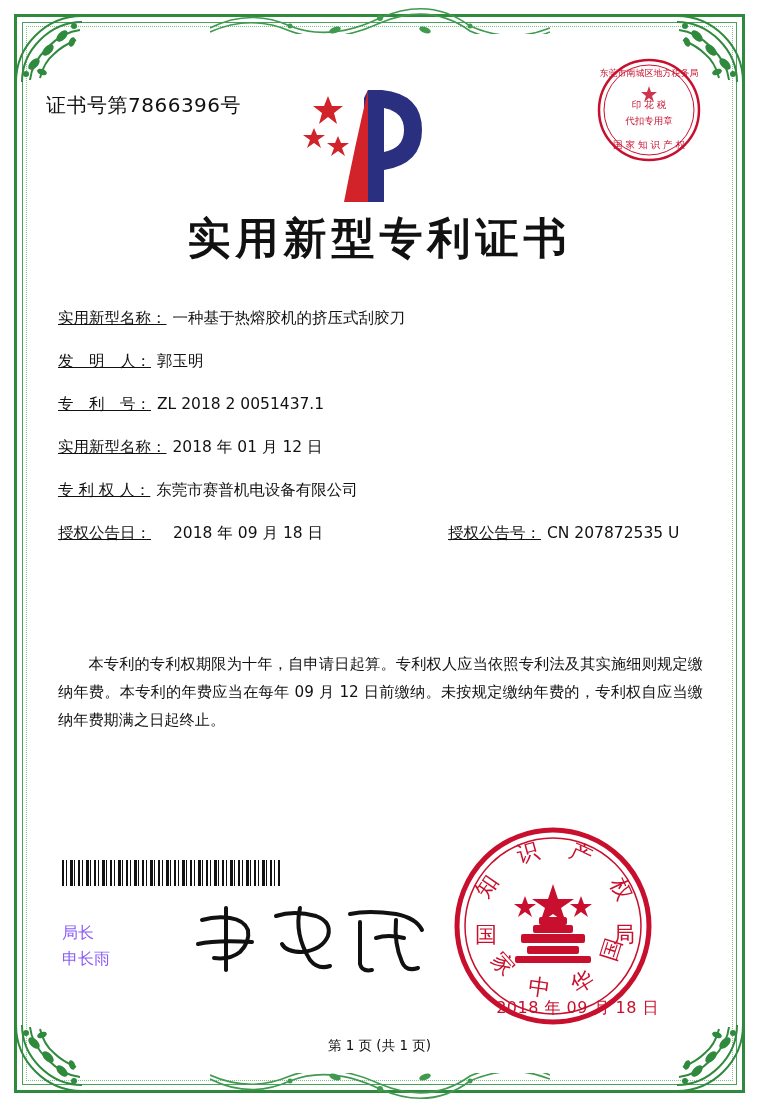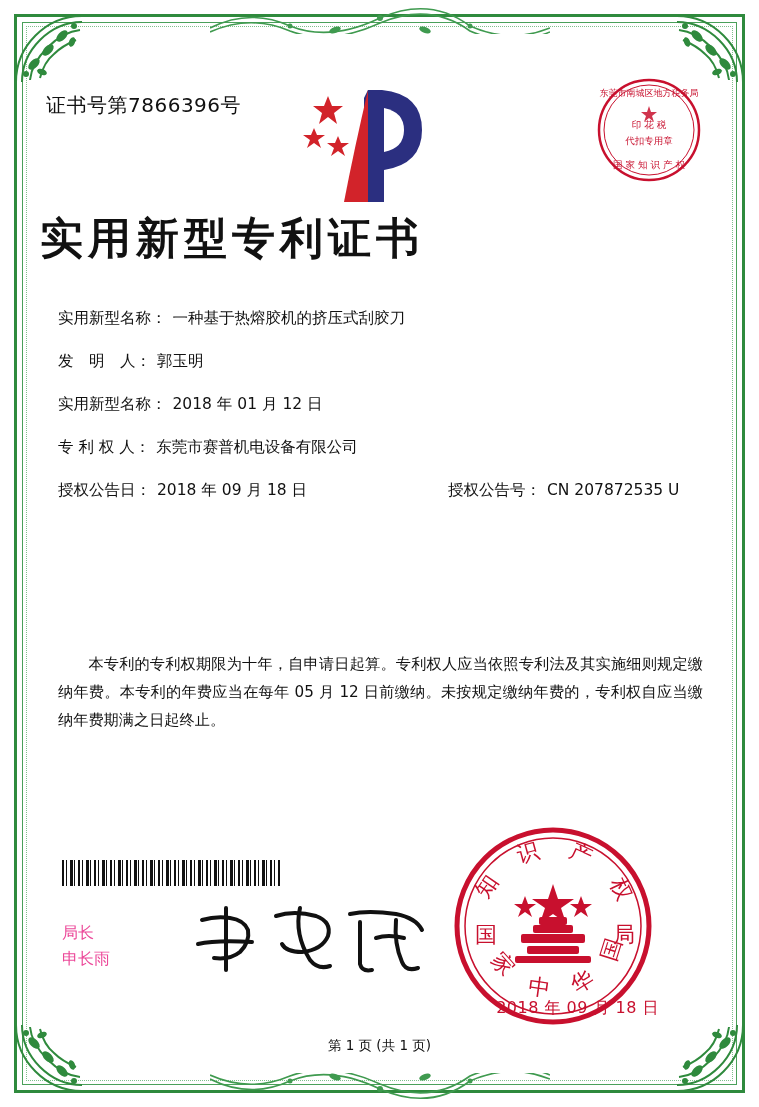--- a/index.html
+++ b/index.html
@@ -93,31 +93,32 @@
     top: 38px;
     width: 140px;
     height: 130px;
   }
   .emblem svg { width: 100%; height: 100%; display: block; }
 
   
   .stamp-top {
     position: absolute;
     right: 16px;
-    top: 36px;
+    top: 16px;
     width: 108px;
     height: 108px;
   }
   .stamp-top svg { width: 100%; height: 100%; display: block; }
 
   .title {
     position: absolute;
     left: 0;
     right: 0;
     top: 170px;
+    text-align: center;
     font-size: 43px;
     font-weight: bold;
     letter-spacing: 5px;
     color: #111;
     font-family: Liberation Mono, monospace;
   }
 
   .fields {
     position: absolute;
     left: 18px;
@@ -128,31 +129,33 @@
     line-height: 1.55;
   }
   .field-row {
     display: flex;
     align-items: flex-start;
     margin-bottom: 19px;
   }
   .field-label {
     white-space: pre;
     flex: 0 0 auto;
+    text-decoration: underline;
   }
   .field-value {
     margin-left: 6px;
     flex: 1 1 auto;
   }
   .field-row.two-col {
     justify-content: flex-start;
   }
   .col-left {
     flex: 0 0 390px;
     display: flex;
+    gap: 16px;
   }
   .col-right {
     flex: 1 1 auto;
     display: flex;
   }
 
   .paras {
     position: absolute;
     left: 18px;
     right: 16px;
@@ -183,21 +186,21 @@
     );
   }
 
   
   .sig-label {
     position: absolute;
     left: 22px;
     top: 880px;
     font-size: 16px;
     line-height: 1.6;
-    color: #ec4899;
+    color: #8b5cf6;
   }
   .signature {
     position: absolute;
     left: 150px;
     top: 860px;
     width: 250px;
     height: 80px;
     color: #111;
   }
   .signature svg { width: 100%; height: 100%; display: block; }
@@ -388,20 +391,24 @@
       <div class="field-row">
         <span class="field-label">实用新型名称：</span>
         <span class="field-value">一种基于热熔胶机的挤压式刮胶刀</span>
       </div>
 
       <div class="field-row">
         <span class="field-label">发　明　人：</span>
         <span class="field-value">郭玉明</span>
       </div>
 
+      <div class="field-row">
+        <span class="field-label">专　利　号：</span>
+        <span class="field-value">ZL 2018 2 0051437.1</span>
+      </div>
 
       <div class="field-row">
         <span class="field-label">实用新型名称：</span>
         <span class="field-value">2018 年 01 月 12 日</span>
       </div>
 
       <div class="field-row">
         <span class="field-label">专 利 权 人：</span>
         <span class="field-value">东莞市赛普机电设备有限公司</span>
       </div>
@@ -414,21 +421,21 @@
         </span>
         <span class="col-right">
           <span class="field-label">授权公告号：</span>
           <span class="field-value">CN 207872535 U</span>
         </span>
       </div>
 
     </div>
 
     <div class="paras">
-      <p class="para">本专利的专利权期限为十年，自申请日起算。专利权人应当依照专利法及其实施细则规定缴纳年费。本专利的年费应当在每年 05 月 12 日前缴纳。未按规定缴纳年费的，专利权自应当缴纳年费期满之日起终止。</p>
+      <p class="para">本专利的专利权期限为十年，自申请日起算。专利权人应当依照专利法及其实施细则规定缴纳年费。本专利的年费应当在每年 09 月 12 日前缴纳。未按规定缴纳年费的，专利权自应当缴纳年费期满之日起终止。</p>
     </div>
 
     <div class="barcode"></div>
 
     <div class="sig-label">
       <div>局长</div>
       <div>申长雨</div>
     </div>
 
     <div class="signature">

